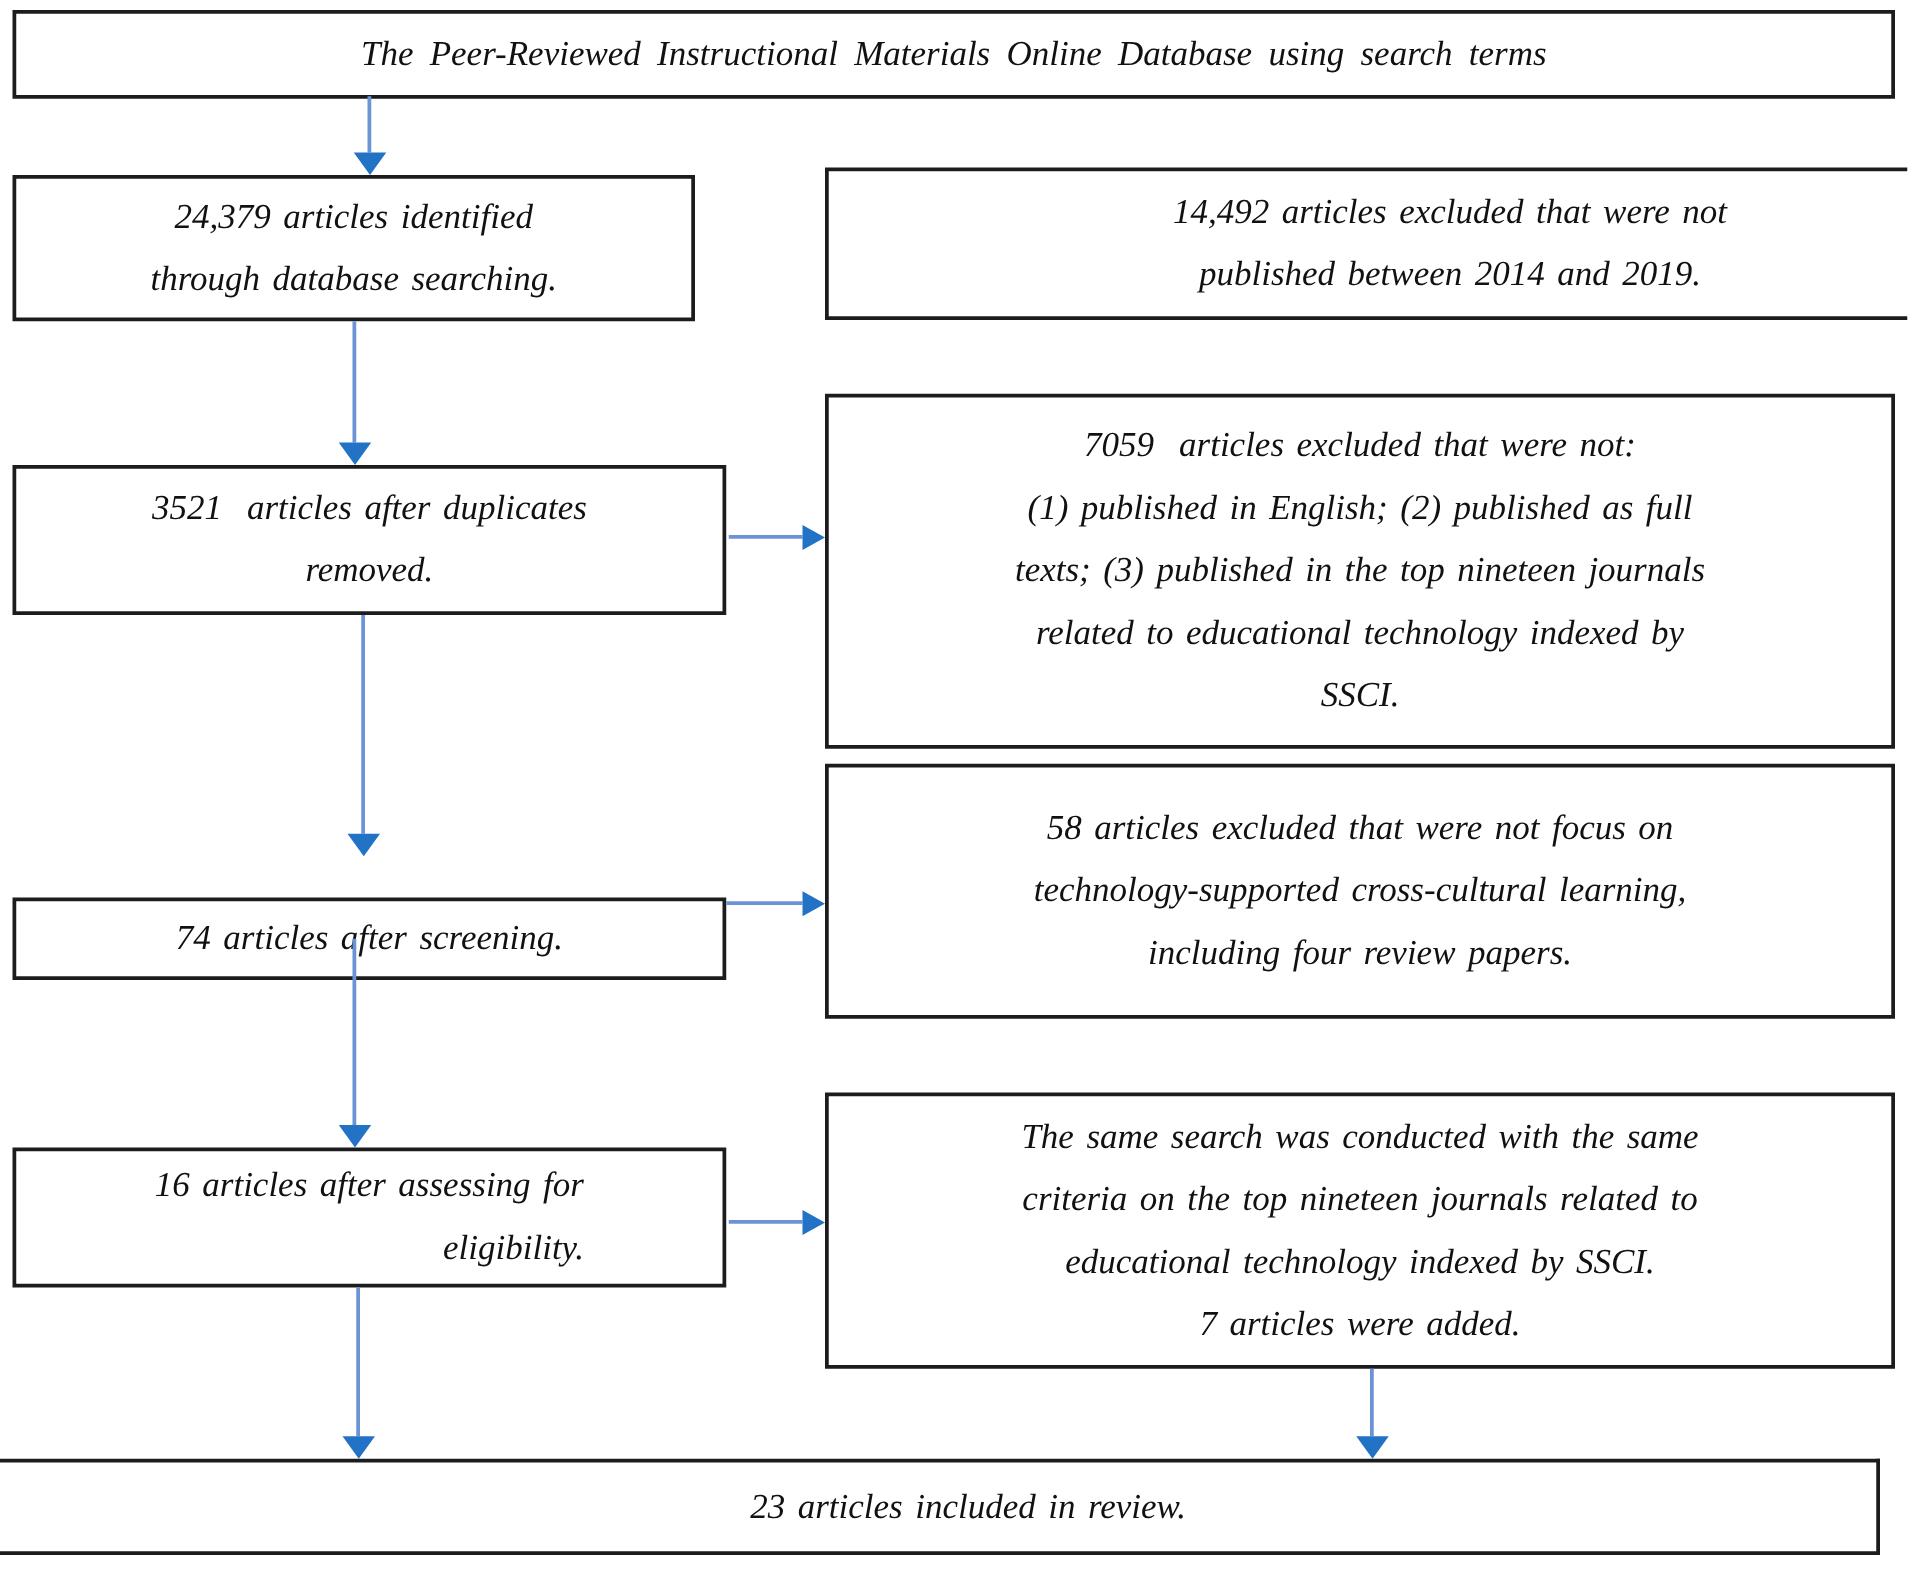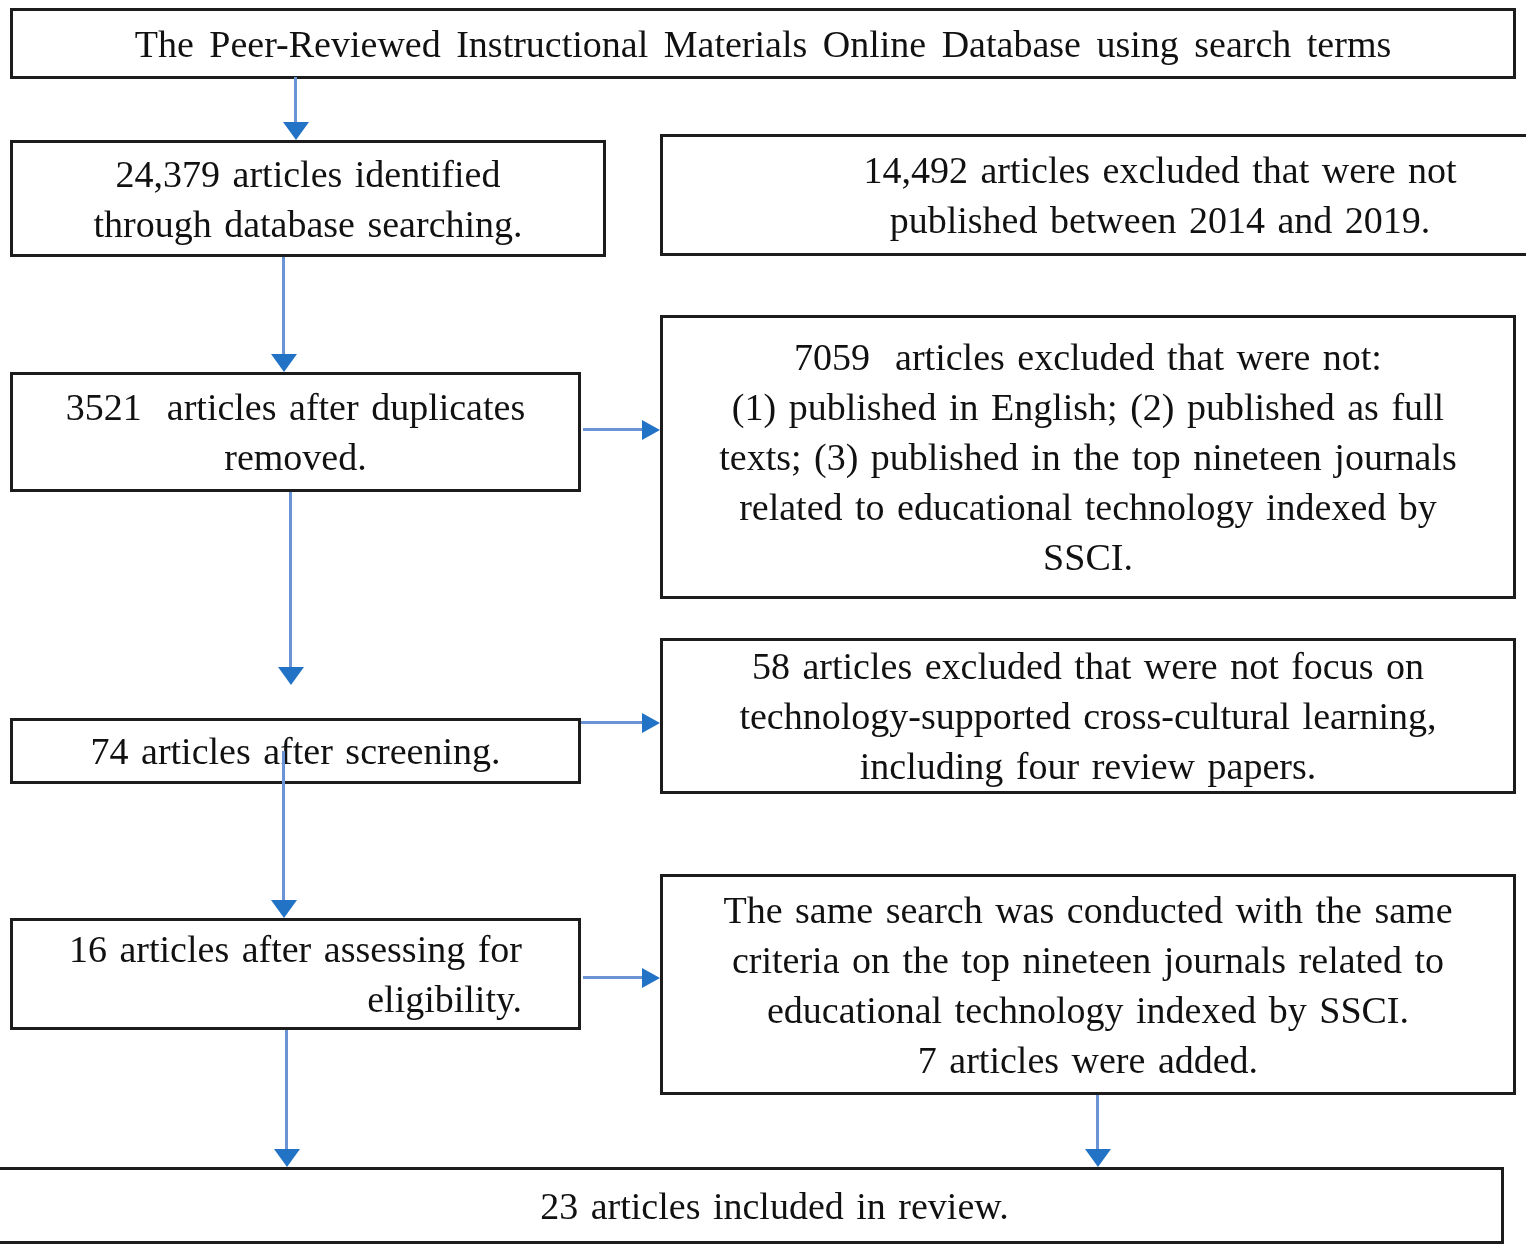--- a/index.html
+++ b/index.html
@@ -17,25 +17,26 @@
   }
   .box {
     position: absolute;
     box-sizing: border-box;
     border: 3px solid var(--box_border, #1c1c1c);
     background: #ffffff;
     display: flex;
     align-items: center;
     justify-content: center;
     text-align: center;
-    font-size: 38px;
+    font-size: 28px;
     line-height: 50px;
     color: var(--text, #111111);
     white-space: pre-wrap;
     word-spacing: 3px;
+    font-style: italic;
   }
   .box.wide-spacing {
     word-spacing: 6px;
   }
   .box.no-left-border {
     border-left: none;
   }
   
   .varrow {
     position: absolute;
@@ -69,38 +70,38 @@
     border-left: 18px solid var(--arrow_head, #2273c5);
   }
 </style>
 </head>
 <body>
 
 <div id="canvas">
 
   <div class="box wide-spacing" style="left:10px; top:8px; width:1506px; height:71px;">The Peer-Reviewed Instructional Materials Online Database using search terms</div>
 
-  <div class="box" style="left:10px; top:140px; width:596px; height:117px;">24,379 articles identified
+  <div class="box" style="left:10px; top:140px; width:546px; height:117px;">24,379 articles identified
 through database searching.</div>
 
   <div class="box" style="left:660px; top:134px; width:1000px; height:122px;">14,492 articles excluded that were not
 published between 2014 and 2019.</div>
 
   <div class="box" style="left:10px; top:372px; width:571px; height:120px;">3521  articles after duplicates
 removed.</div>
 
   <div class="box" style="left:660px; top:315px; width:856px; height:284px;">7059  articles excluded that were not:
 (1) published in English; (2) published as full
 texts; (3) published in the top nineteen journals
 related to educational technology indexed by
 SSCI.</div>
 
   <div class="box" style="left:10px; top:718px; width:571px; height:66px;">74 articles after screening.</div>
 
-  <div class="box" style="left:660px; top:638px; width:856px; height:156px;">58 articles excluded that were not focus on
+  <div class="box" style="left:660px; top:611px; width:856px; height:204px;">58 articles excluded that were not focus on
 technology-supported cross-cultural learning,
 including four review papers.</div>
 
   <div class="box" style="left:10px; top:918px; width:571px; height:112px;text-align:right;">16 articles after assessing for
 eligibility.</div>
 
   <div class="box" style="left:660px; top:874px; width:856px; height:221px;">The same search was conducted with the same
 criteria on the top nineteen journals related to
 educational technology indexed by SSCI.
 7 articles were added.</div>

